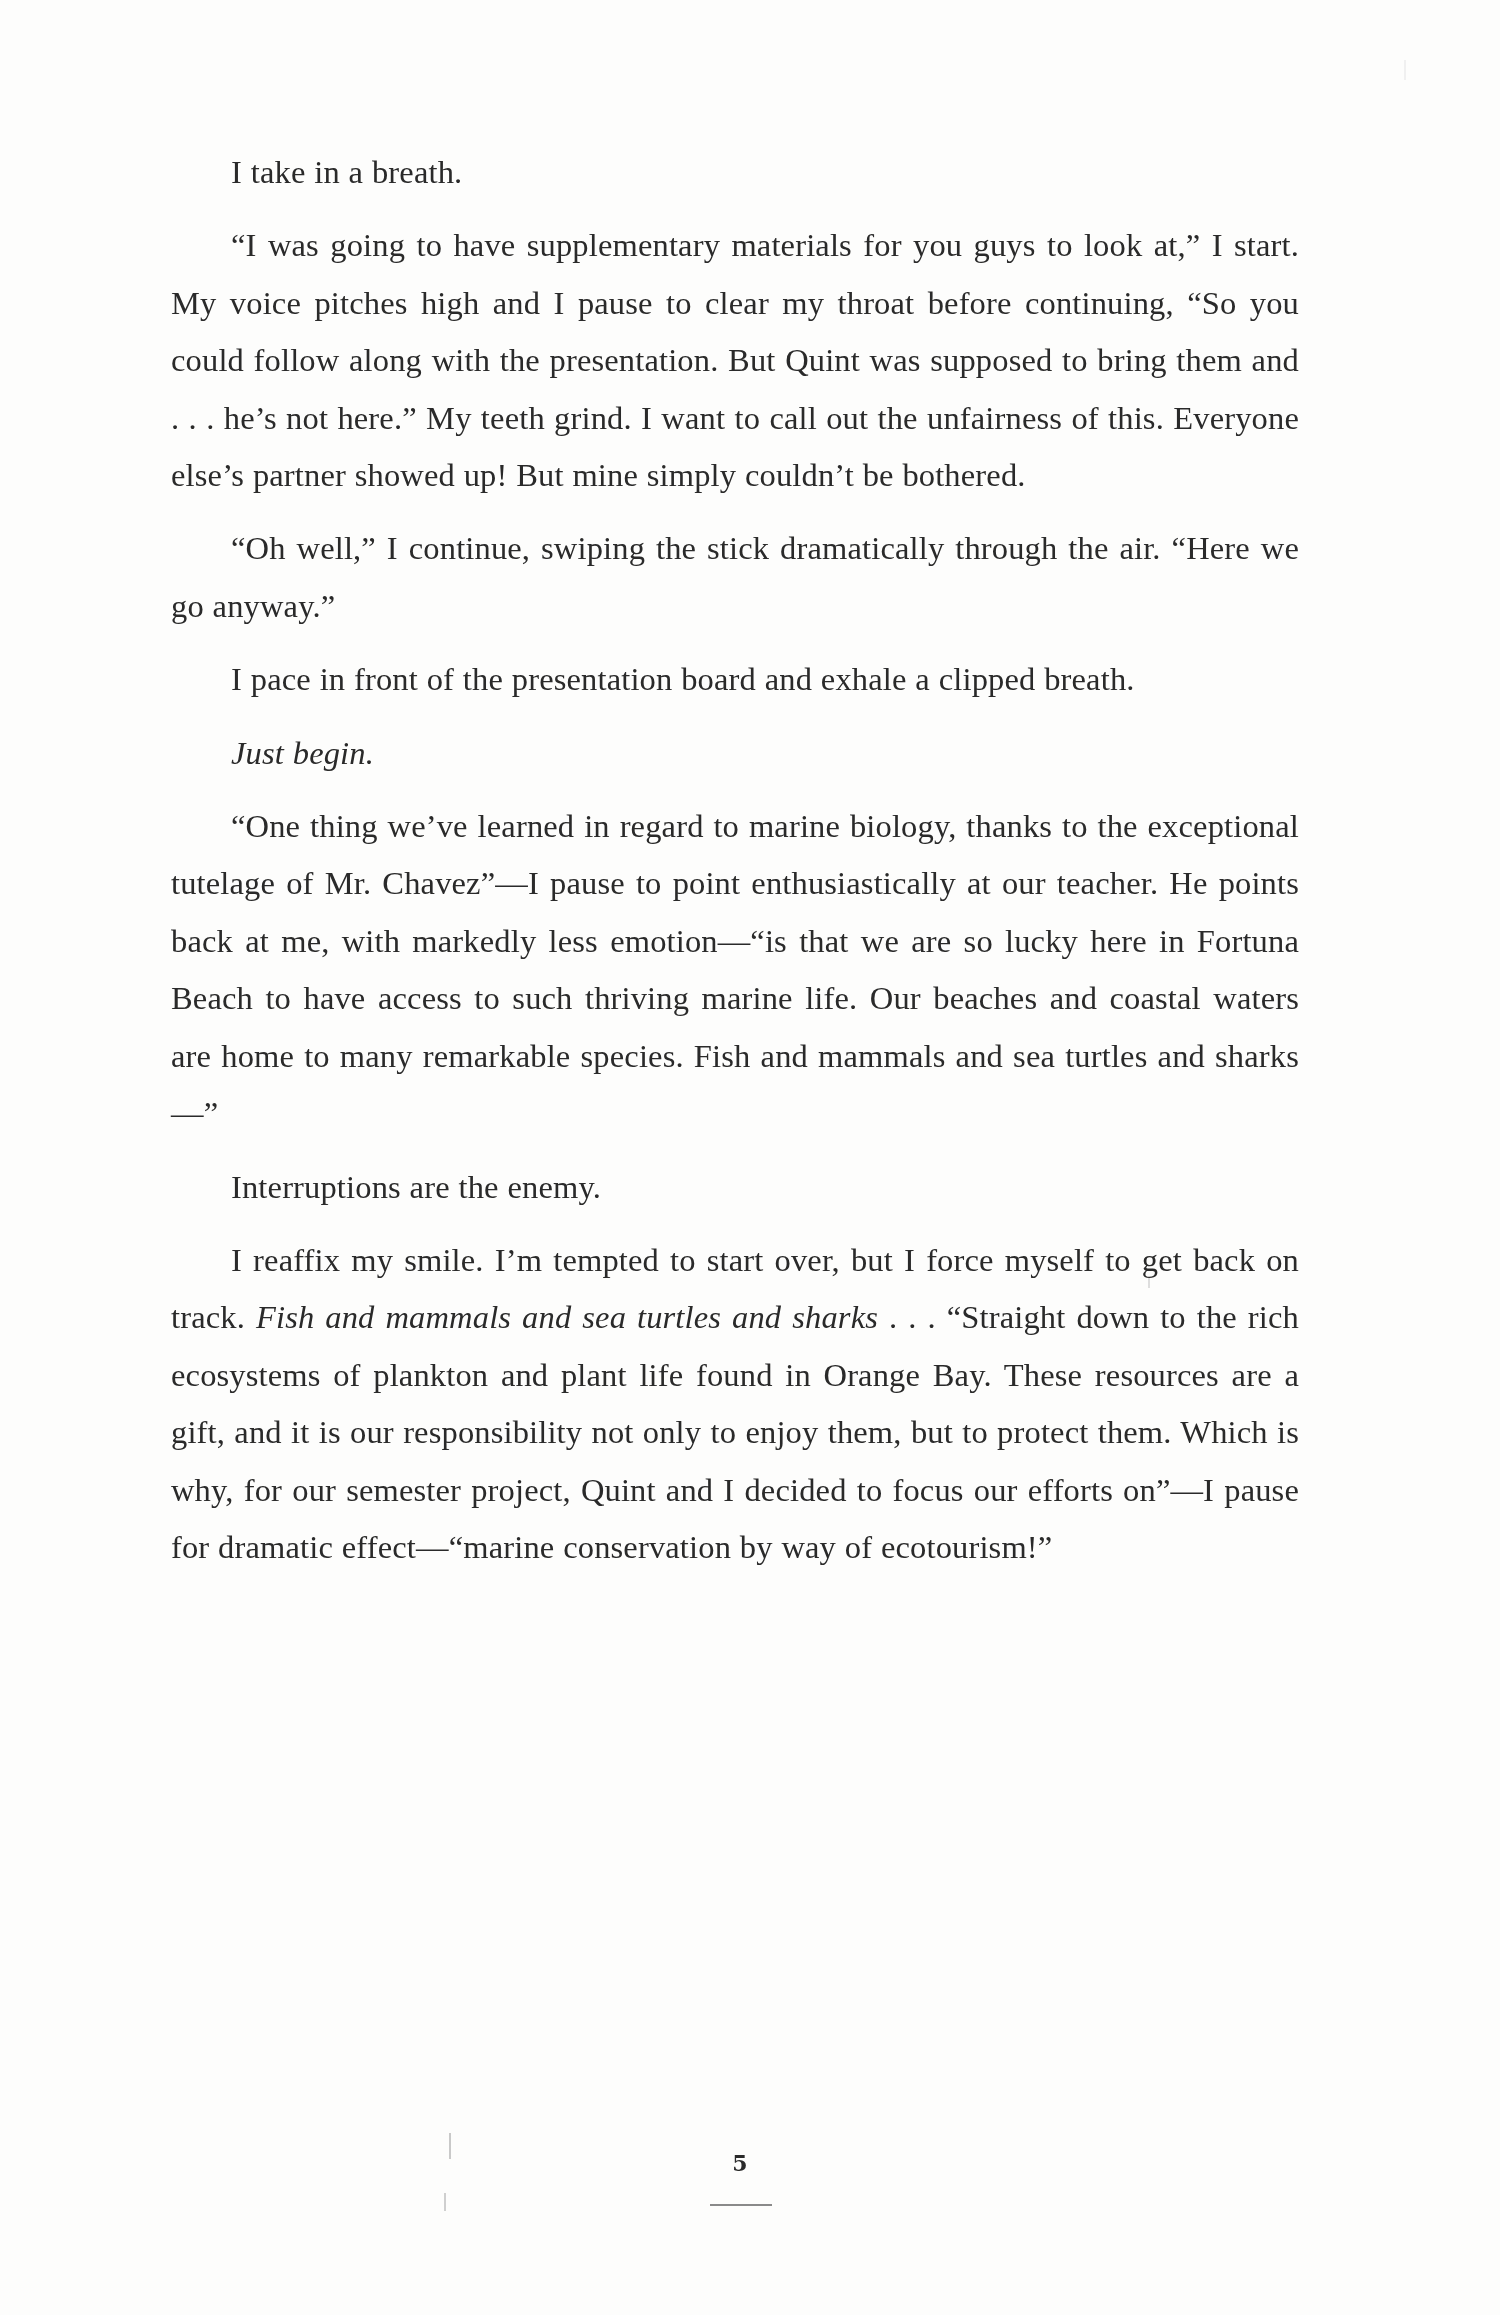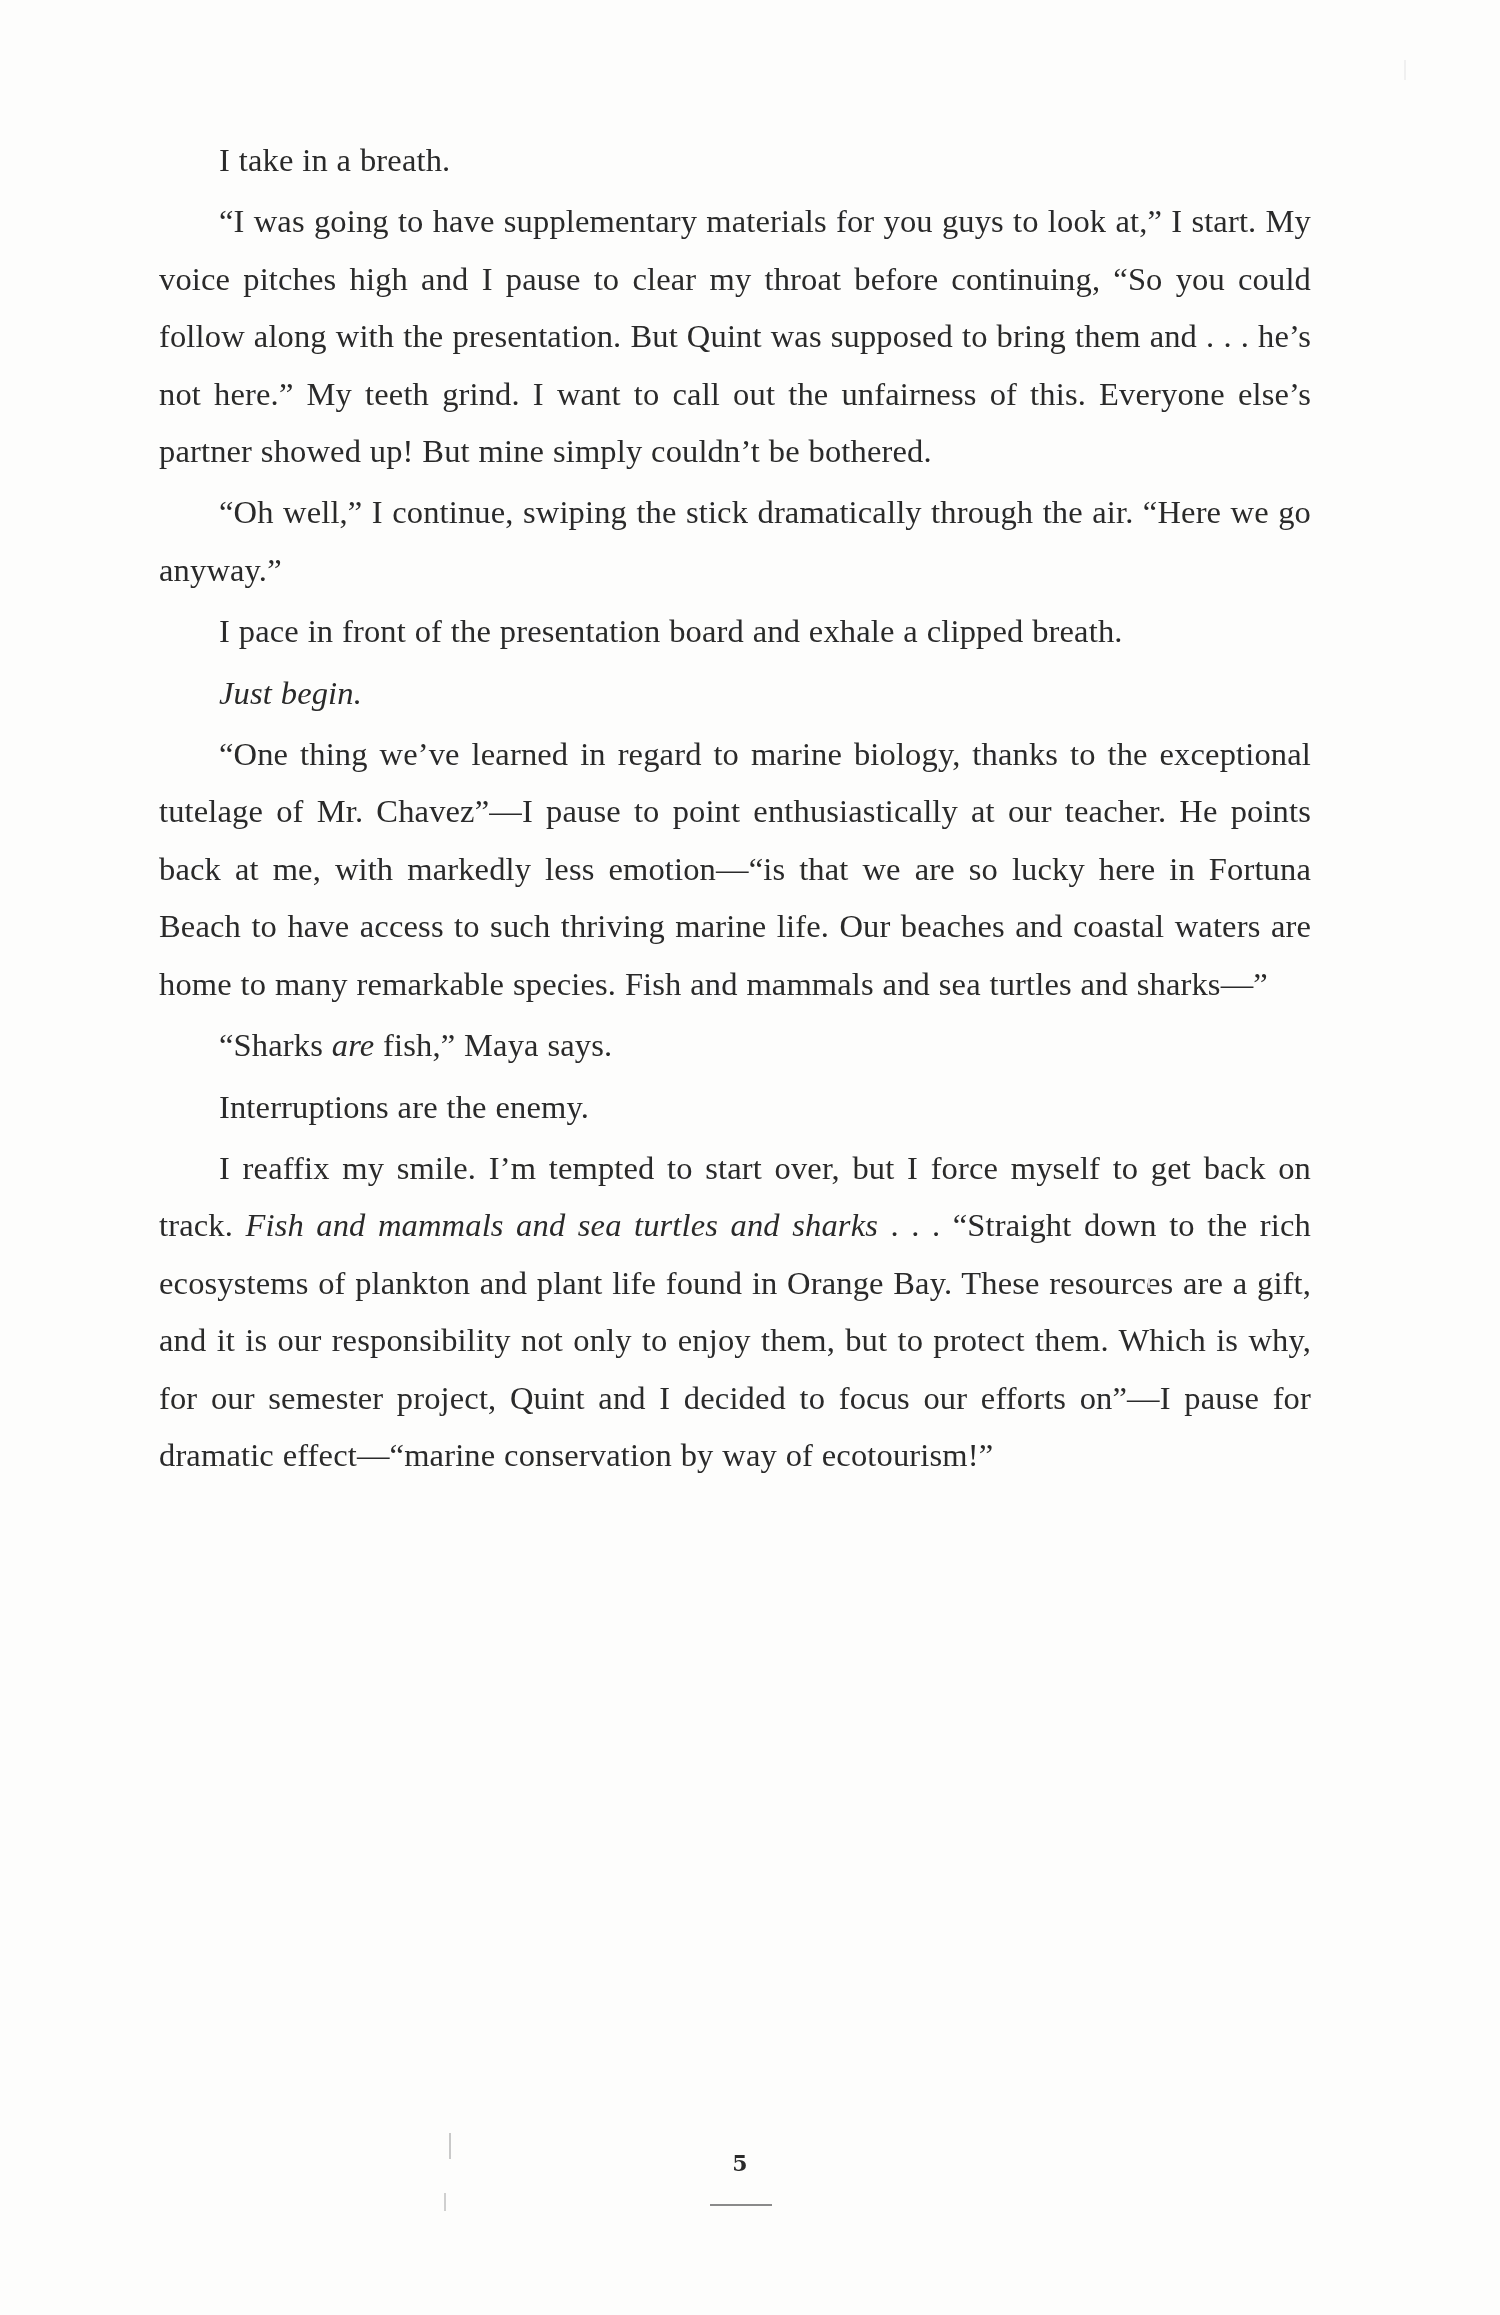--- a/index.html
+++ b/index.html
@@ -22,21 +22,21 @@
       font-family: "Liberation Serif", "DejaVu Serif", serif;
       font-size: 32.5px;
       line-height: 57.4px;
       color: #2a2a2a;
       text-align: justify;
       hyphens: manual;
       letter-spacing: 0.15px;
       word-spacing: 0.5px;
     }
     .para {
-      margin: 4px;
+      margin: 16px;
       text-indent: 60px;
     }
     .para.last-line-justified {
       text-align-last: justify;
     }
     em {
     }
     .page-number {
       position: absolute;
       left: 0;
@@ -69,21 +69,20 @@
 </head>
 <body>
 
 <div class="page" id="page-body">
     <p class="para"><span>I take in a breath.</span></p>
     <p class="para"><span>“I was going to have supplementary materials for you guys to look at,” I start. My voice pitches high and I pause to clear my throat before continuing, “So you could follow along with the presentation. But Quint was supposed to bring them and . . . he’s not here.” My teeth grind. I want to call out the unfairness of this. Everyone else’s partner showed up! But mine simply couldn’t be bothered.</span></p>
     <p class="para"><span>“Oh well,” I continue, swiping the stick dramatically through the air. “Here we go anyway.”</span></p>
     <p class="para"><span>I pace in front of the presentation board and exhale a clipped breath.</span></p>
     <p class="para"><em>Just begin.</em></p>
     <p class="para"><span>“One thing we’ve learned in regard to marine biology, thanks to the exceptional tutelage of Mr. Chavez”—I pause to point enthusiastically at our teacher. He points back at me, with markedly less emotion—“is that we are so lucky here in Fortuna Beach to have access to such thriving marine life. Our beaches and coastal waters are home to many remarkable species. Fish and mammals and sea turtles and sharks—”</span></p>
-    <p class="para"><span>“Sharks </span><em>are</em><span> fish,” Maya says.</span></p>
     <p class="para"><span>Interruptions are the enemy.</span></p>
     <p class="para"><span>I reaffix my smile. I’m tempted to start over, but I force myself to get back on track. </span><em>Fish and mammals and sea turtles and sharks</em><span> . . . “Straight down to the rich ecosystems of plankton and plant life found in Orange Bay. These resources are a gift, and it is our responsibility not only to enjoy them, but to protect them. Which is why, for our semester project, Quint and I decided to focus our efforts on”—I pause for dramatic effect—“marine conservation by way of ecotourism!”</span></p>
   </div>
 
 <div class="page-number">5</div>
 <div class="page-number-rule"></div>
 
 <div class="scan-mark m1"></div>
 <div class="scan-mark m2"></div>
 <div class="scan-mark m3"></div>

